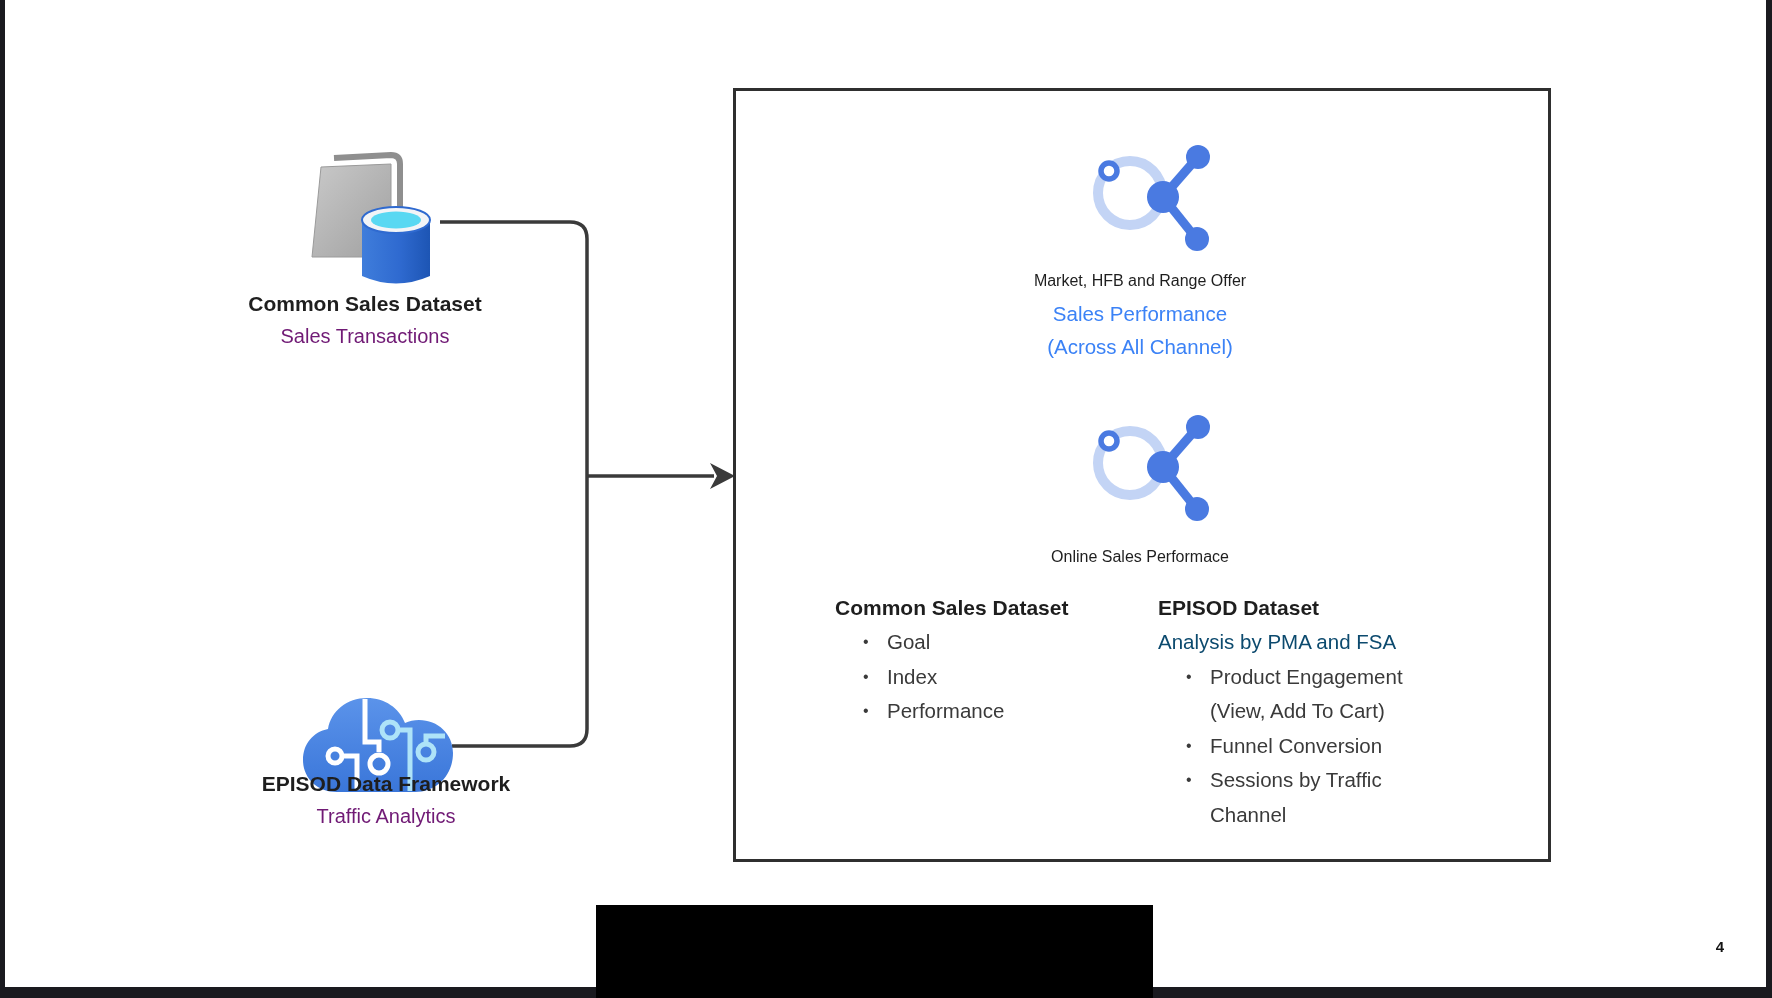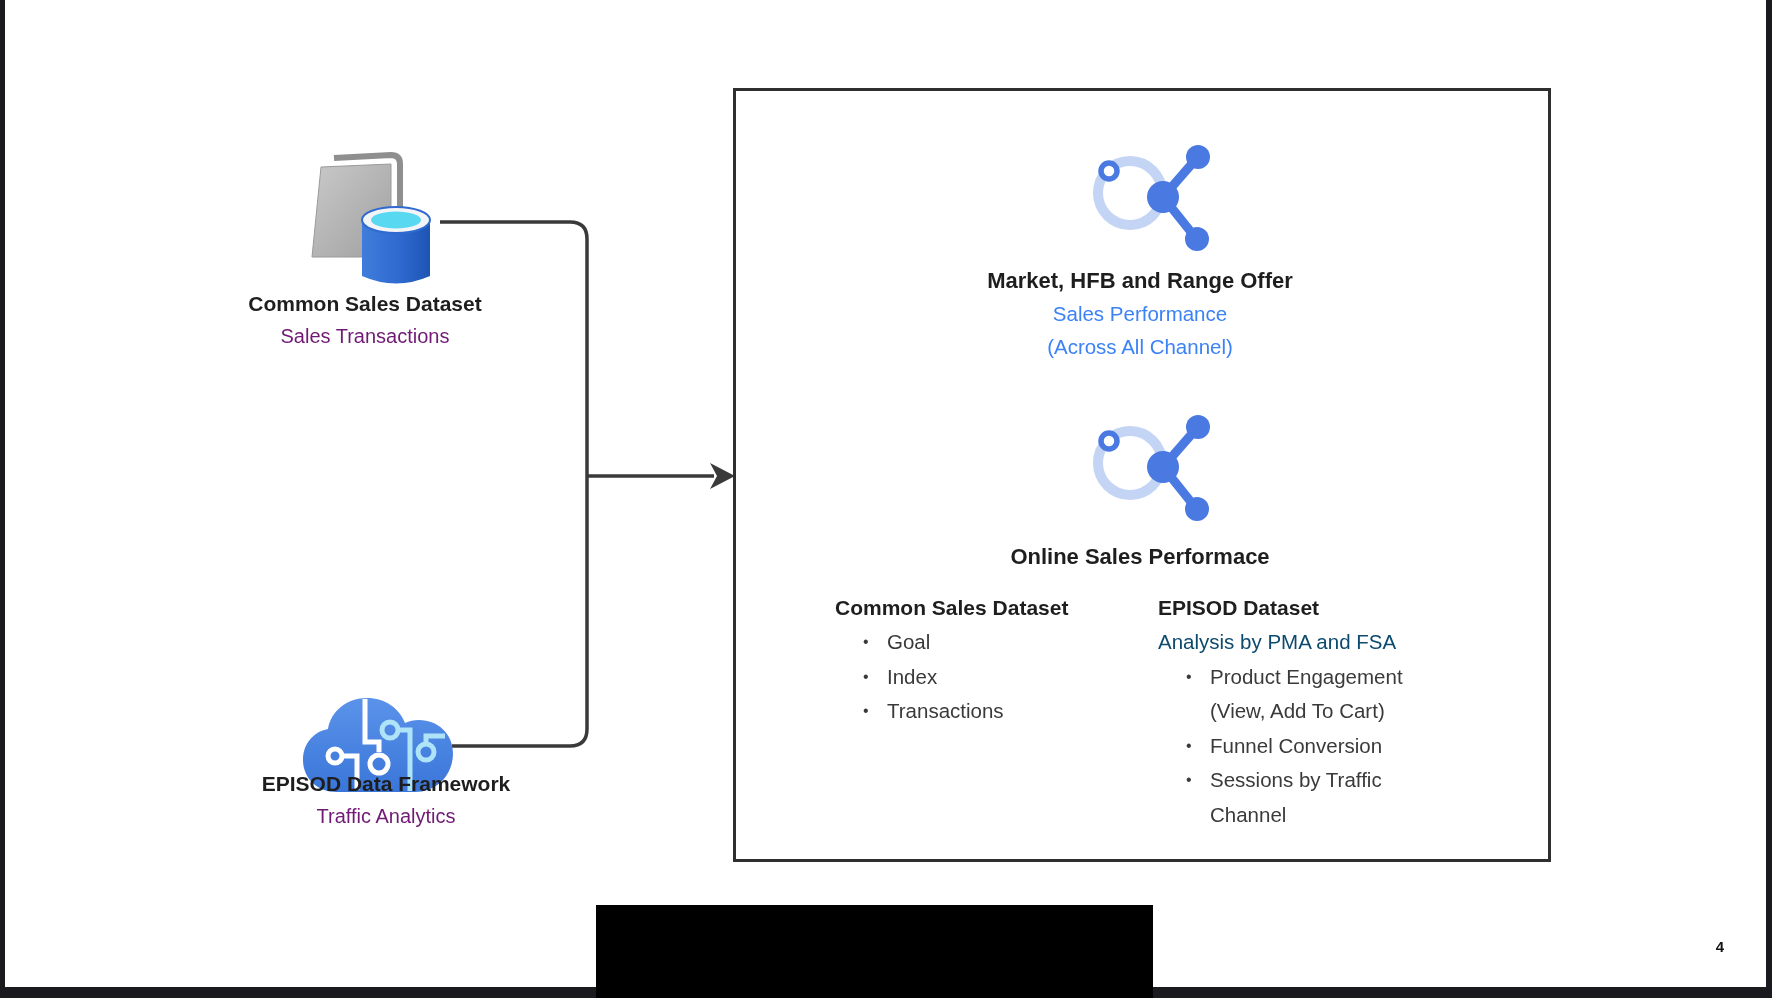--- a/index.html
+++ b/index.html
@@ -30,21 +30,21 @@
   
   svg.overlay { left: 0; top: 0; width: 1772px; height: 998px; pointer-events: none; }
 
   
   .src-label { text-align: center; }
   .src-title { font-size: 21px; font-weight: bold; line-height: 32px; color: #1e1e1e; }
   .src-sub   { font-size: 20px; line-height: 33px; color: #701a75; }
 
   
   .section-text { width: 400px; text-align: center; }
-  .sec-title { font-size: 22px; font-weight: bold; line-height: 33px; color: #1e1e1e; }
+  .sec-title { font-size: 16px; font-weight: normal; line-height: 33px; color: #1e1e1e; }
   .sec-line  { font-size: 20.5px; line-height: 33px; color: #3b82f6; }
 
   
   .col { top: 590px; }
   .col-left  { left: 835px; width: 285px; }
   .col-right { left: 1158px; width: 300px; }
   .col-heading { font-size: 21px; font-weight: bold; line-height: 35px; color: #1e1e1e; }
   .col-intro   { font-size: 20.5px; line-height: 34.5px; color: #0c4a6e; }
   .col ul { margin: 0; padding: 0; list-style: none; }
   .col li {
@@ -166,21 +166,21 @@
 
   <div class="abs col col-left">
     <div class="col-heading">Common Sales Dataset</div>
     <ul>
 
 
         <li><span>Goal</span></li>
 
         <li><span>Index</span></li>
 
-        <li><span>Transactions</span></li>
+        <li><span>Performance</span></li>
       </ul>
   </div>
 
   <div class="abs col col-right">
     <div class="col-heading">EPISOD Dataset</div>
     <div class="col-intro">Analysis by PMA and FSA</div>
     <ul>
 
         <li><span>Product Engagement (View, Add To Cart)</span></li>
 

